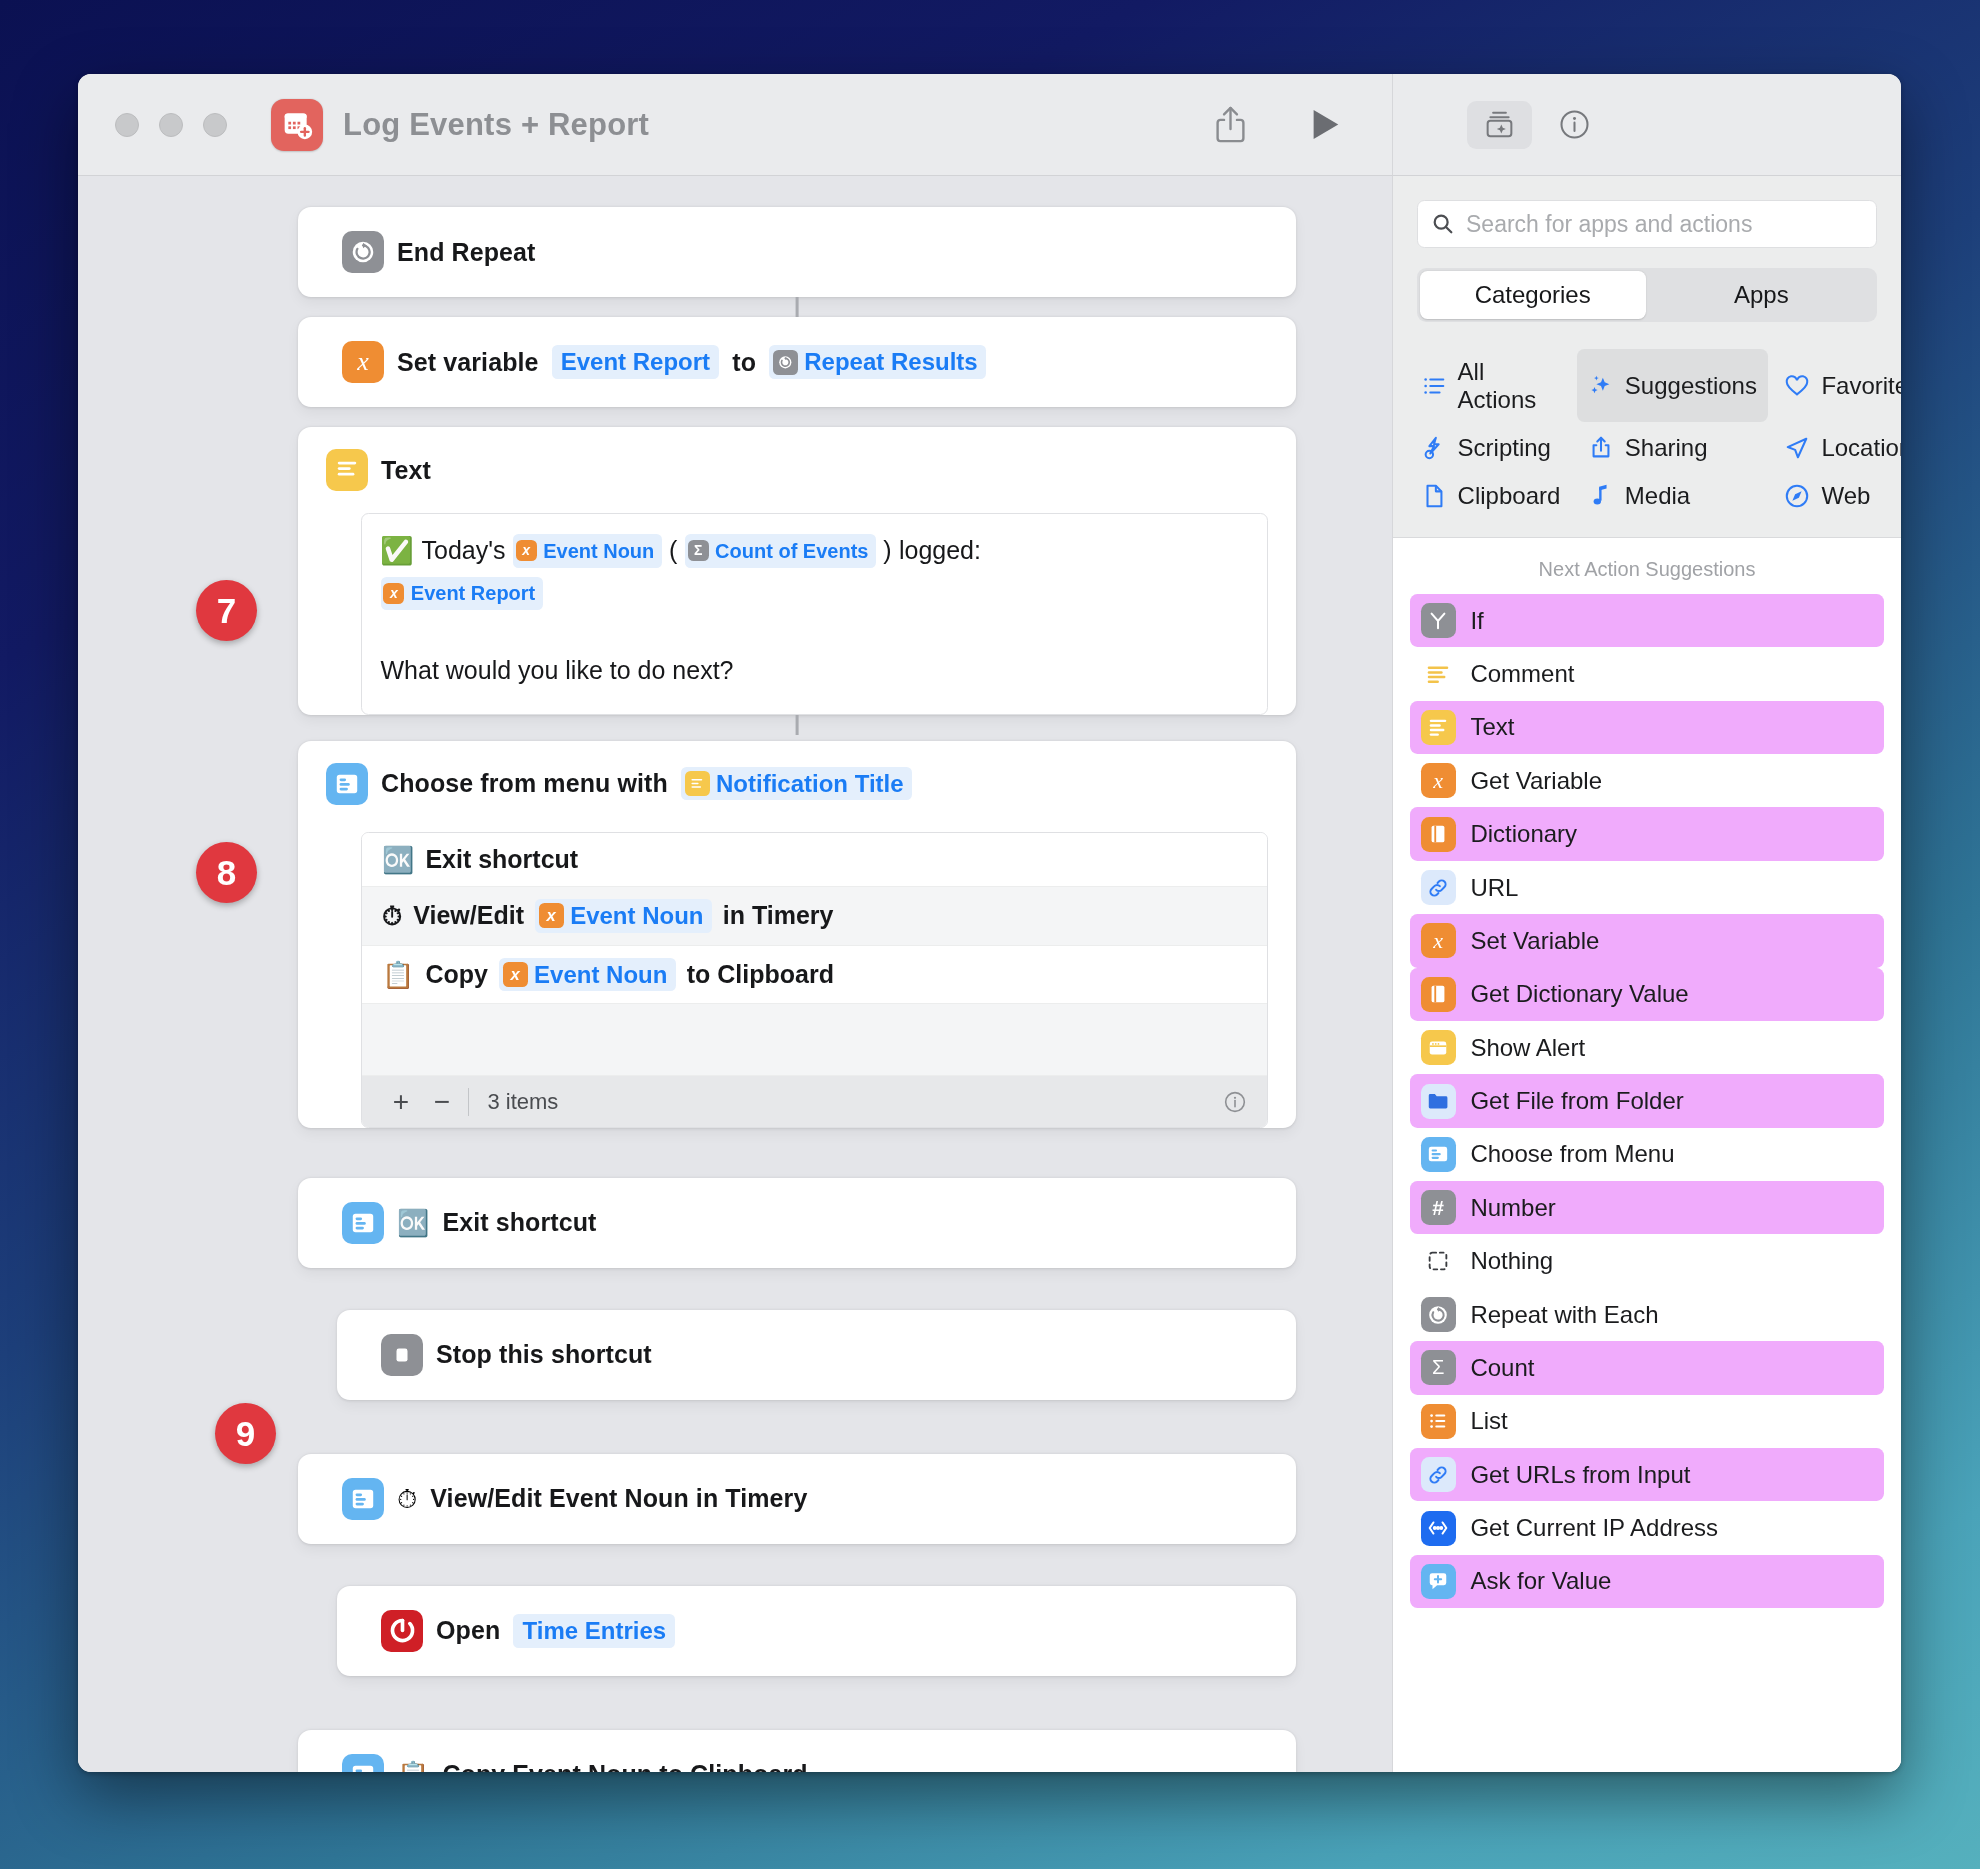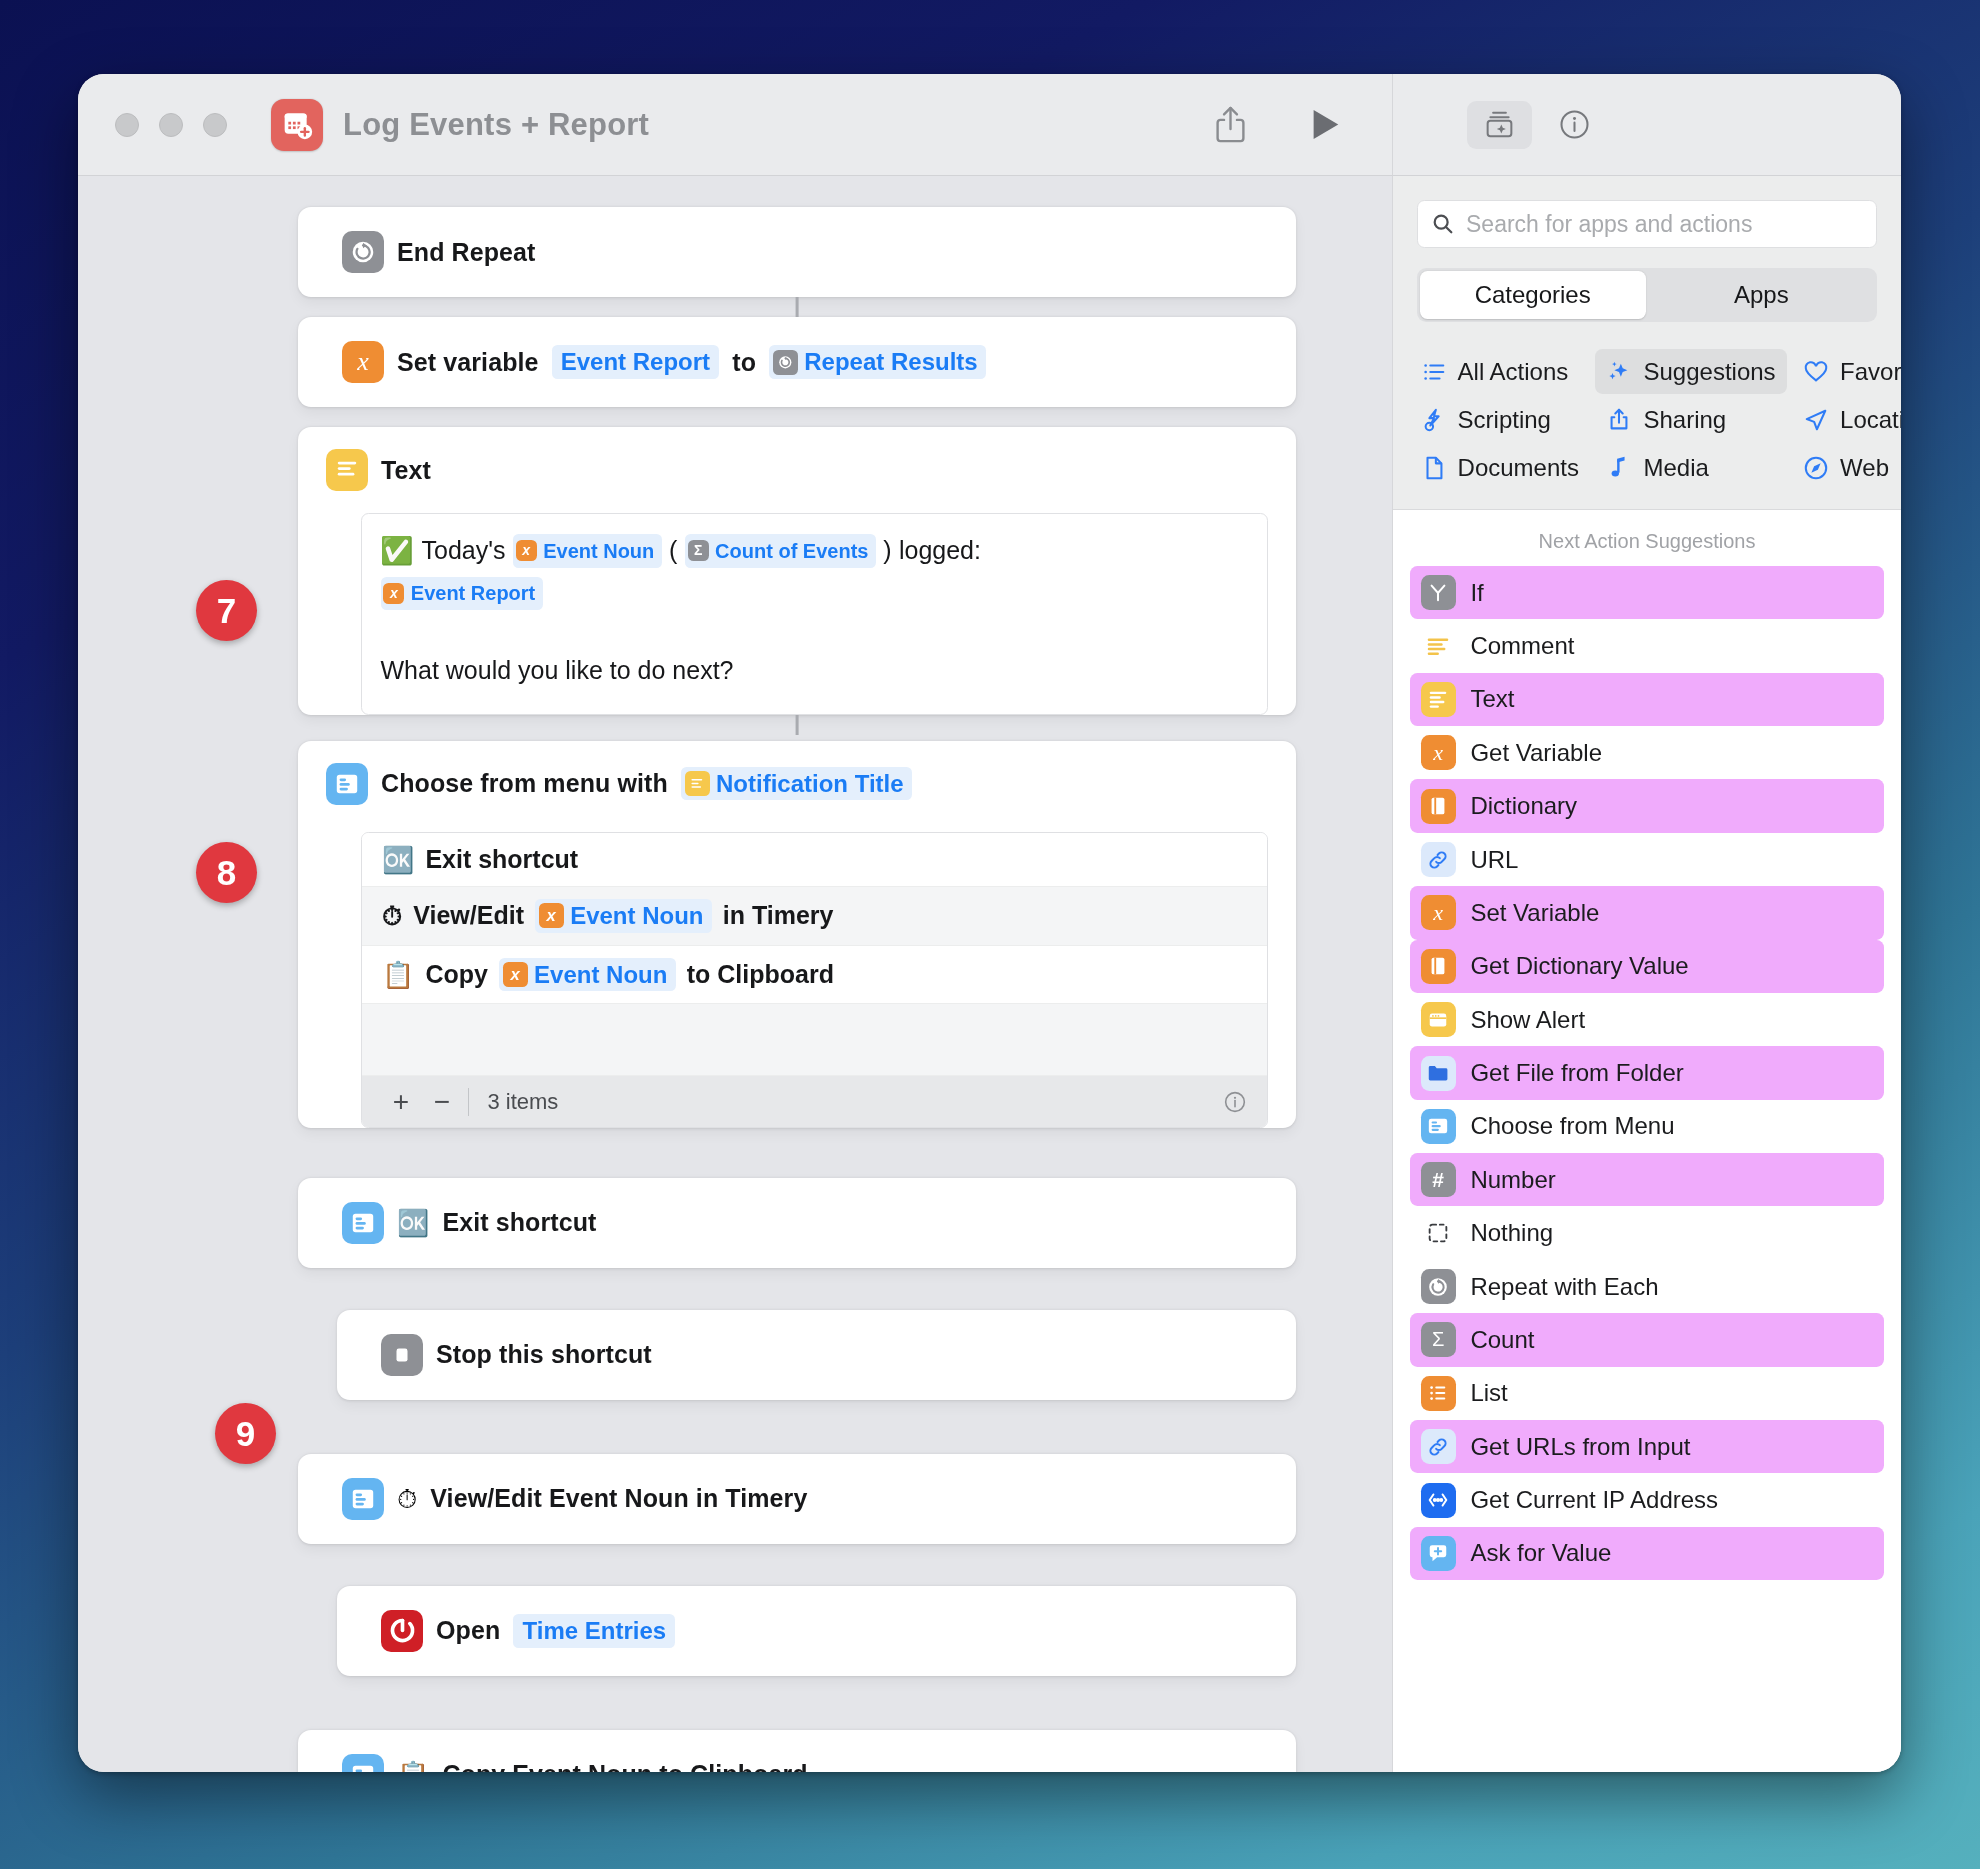--- a/index.html
+++ b/index.html
@@ -12,21 +12,21 @@
     background: linear-gradient(150deg, #0b1152 0%, #121a63 22%, #1d3f7a 45%, #2f7596 68%, #4aa3b9 88%, #55b0bd 100%);
     position: relative;
   }
 
   
   #window {
     position: absolute;
     left: 78px; top: 74px;
     width: 1823px; height: 1698px;
     background: #e9eaec;
-    border-radius: 26px;
+    border-radius: 13px;
     box-shadow: 0 24px 65px rgba(0,0,0,.45), 0 1.8px 5.5px rgba(0,0,0,.25);
     overflow: hidden;
     display: flex;
     flex-direction: column;
   }
 
   
   .titlebar {
     height: 102px;
     background: #eaebed;
@@ -633,21 +633,21 @@
             </span>
           <span>Location</span>
         </div>
         <div class="cat">
           <span>
             <svg width="26" height="26" viewBox="0 0 28 28" fill="none" stroke="#2f7cf6" stroke-width="2.2" stroke-linejoin="round">
               <path d="M7 3 h9 l6 6 v16 H7 Z"></path>
                 <path d="M16 3 v6 h6"></path>
             </svg>
             </span>
-          <span>Documents</span>
+          <span>Clipboard</span>
         </div>
         <div class="cat">
           <span>
             <svg width="26" height="26" viewBox="0 0 28 28" fill="#2f7cf6">
               <path d="M12 4 l8 -2 v4 l-8 2 Z"></path>
                 <rect x="12" y="5" width="2.6" height="14"></rect>
               <ellipse cx="10" cy="20" rx="4" ry="3.2"></ellipse>
             </svg>
             </span>
           <span>Media</span>

